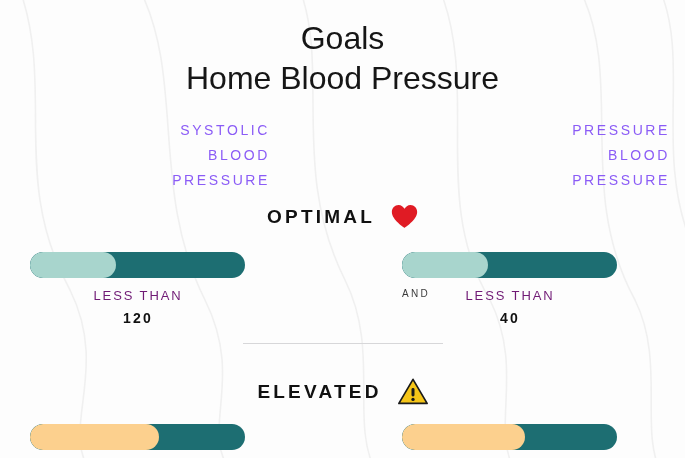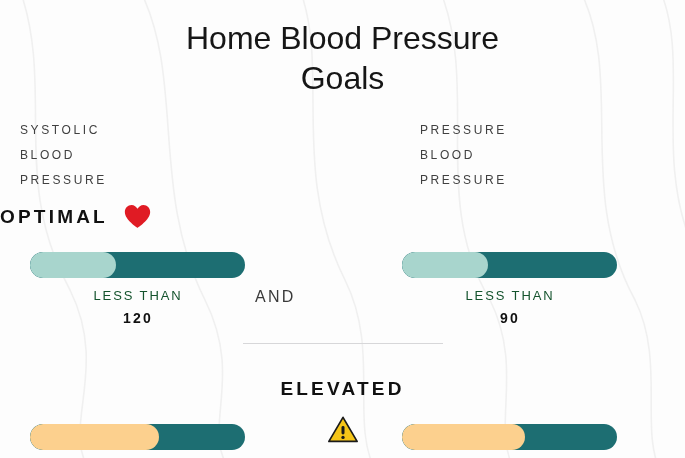--- a/index.html
+++ b/index.html
@@ -48,51 +48,51 @@
     color: #161616;
     line-height: 40px;
     letter-spacing: 0px;
   }
 
   
   .col-header {
     position: absolute;
     top: 118px;
     width: 250px;
-    text-align: left;
-    font-size: 12px;
+    text-align: right;
+    font-size: 14px;
     font-weight: 400;
     letter-spacing: 2.6px;
-    color: #404040;
+    color: #8b5cf6;
     line-height: 25px;
   }
   .col-header.left  { left: 20px; }
   .col-header.right { left: 420px; }
   .col-header span { display: block; }
 
   
   .cat-label-row {
     position: absolute;
     width: 685px;
     left: 0;
     display: flex;
     align-items: center;
-    justify-content: flex-start;
+    justify-content: center;
     gap: 16px;
   }
   .cat-label {
     font-size: 19px;
     font-weight: 700;
     letter-spacing: 3.2px;
     color: #111111;
   }
   .cat-icon { display: flex; align-items: center; }
 
   #optimal-row  { top: 204px; }
-  #elevated-row { top: 378px; flex-direction: column; }
+  #elevated-row { top: 378px; }
 
   
   .bar {
     position: absolute;
     height: 26px;
     border-radius: 13px;
     overflow: hidden;
     background: #1d6e72;
   }
   .bar-fill {
@@ -113,40 +113,40 @@
     text-align: center;
   }
   .value-block.sys { left: 13px; }
   .value-block.dia { left: 385px; }
   #value-sys-optimal, #value-dia-optimal { top: 287px; }
 
   .value-qualifier {
     font-size: 13px;
     font-weight: 400;
     letter-spacing: 1.9px;
-    color: #14532d;
+    color: #701a75;
     line-height: 18px;
   }
   .value-number {
     font-size: 14px;
     font-weight: 700;
     letter-spacing: 2.2px;
     color: #111111;
     line-height: 22px;
     margin-top: 2px;
   }
 
   
   #conjunction {
     position: absolute;
     left: 255px;
     top: 288px;
     width: 175px;
-    text-align: left;
-    font-size: 16px;
+    text-align: right;
+    font-size: 10px;
     font-weight: 400;
     letter-spacing: 2.3px;
     color: #3a3a3a;
   }
   #section-divider {
     position: absolute;
     left: 243px;
     top: 343px;
     width: 200px;
     height: 1px;
@@ -165,22 +165,22 @@
       <path d="M 300 -10 C 330 70, 290 170, 345 280 C 380 350, 350 420, 375 470"></path>
       <path d="M 440 -10 C 480 90, 430 200, 490 300 C 525 370, 490 430, 515 470"></path>
       <path d="M 580 -10 C 625 80, 575 190, 635 300 C 665 360, 640 430, 660 470"></path>
       <path d="M 660 -10 C 690 60, 655 150, 690 240"></path>
     </g>
   </svg>
 
   <div id="content">
 
     <div class="title-block">
+      <div class="title-line">Goals</div>
       <div class="title-line">Home Blood Pressure</div>
-      <div class="title-line">Goals</div>
     </div>
 
     <div class="col-header left">
       <span>SYSTOLIC</span>
       <span>BLOOD</span>
       <span>PRESSURE</span>
     </div>
 
     <div class="col-header right">
       <span>PRESSURE</span>
@@ -205,21 +205,21 @@
       <div class="bar-fill" style="width:40%; background:#a8d5cd;"></div>
     </div>
 
     <div class="value-block sys" id="value-sys-optimal">
       <div class="value-qualifier">LESS THAN</div>
       <div class="value-number">120</div>
     </div>
 
     <div class="value-block dia" id="value-dia-optimal">
       <div class="value-qualifier">LESS THAN</div>
-      <div class="value-number">90</div>
+      <div class="value-number">40</div>
     </div>
 
     <div id="conjunction">AND</div>
     <div id="section-divider"></div>
 
     <div class="cat-label-row" id="elevated-row">
       <div class="cat-label">ELEVATED</div>
       <div class="cat-icon">
         <svg width="30" height="27" viewBox="0 0 34 30" aria-hidden="true">
           <path d="M17 1.2 L 33 28.5 L 1 28.5 Z" fill="#f5c518" stroke="#1a1a1a" stroke-width="1.9" stroke-linejoin="round"></path>

